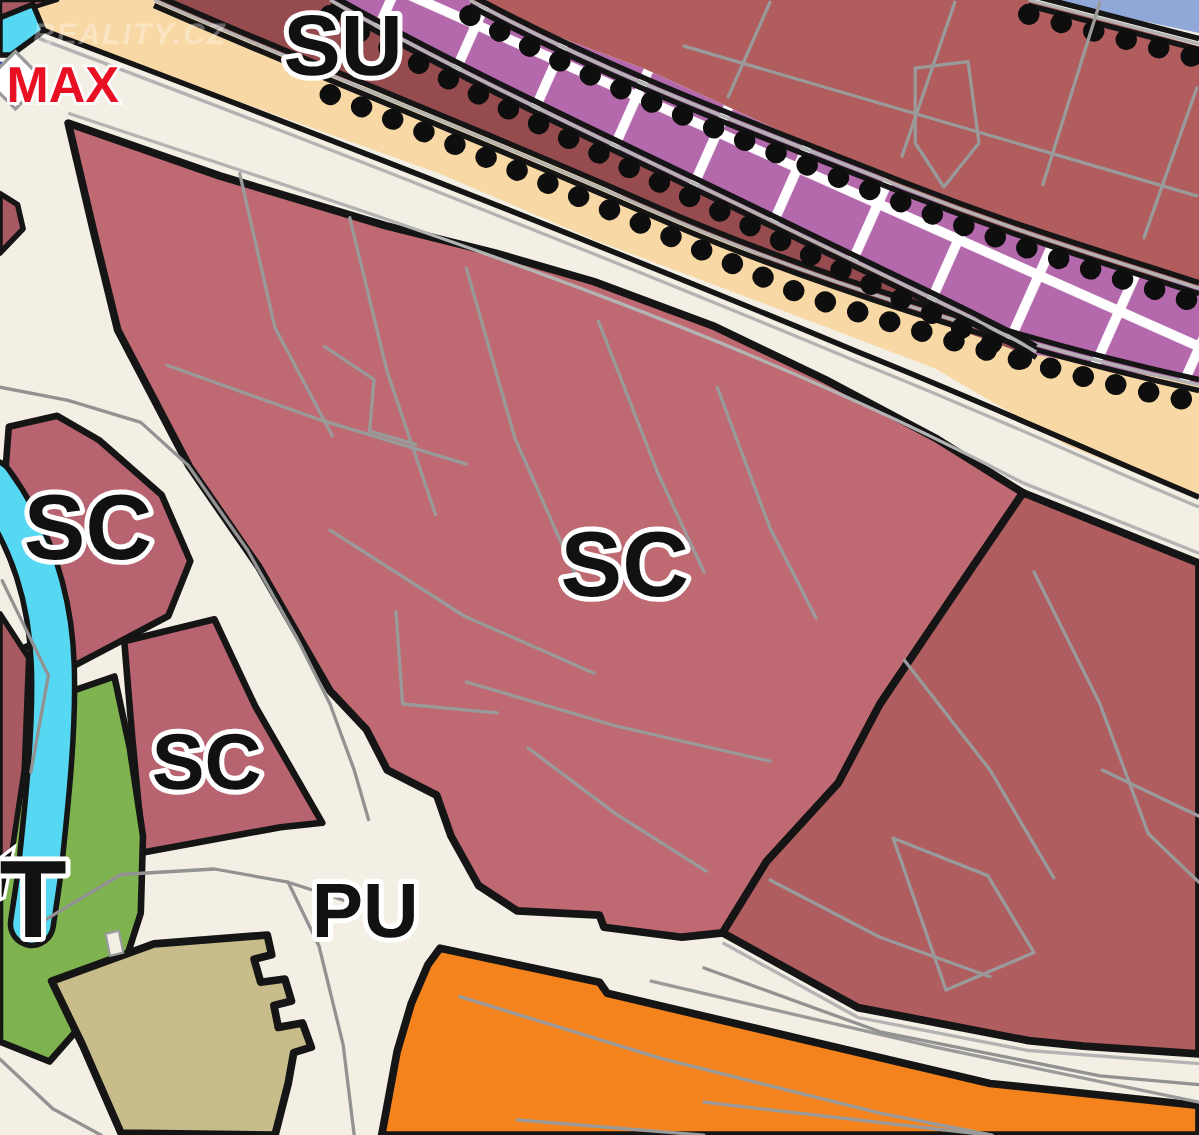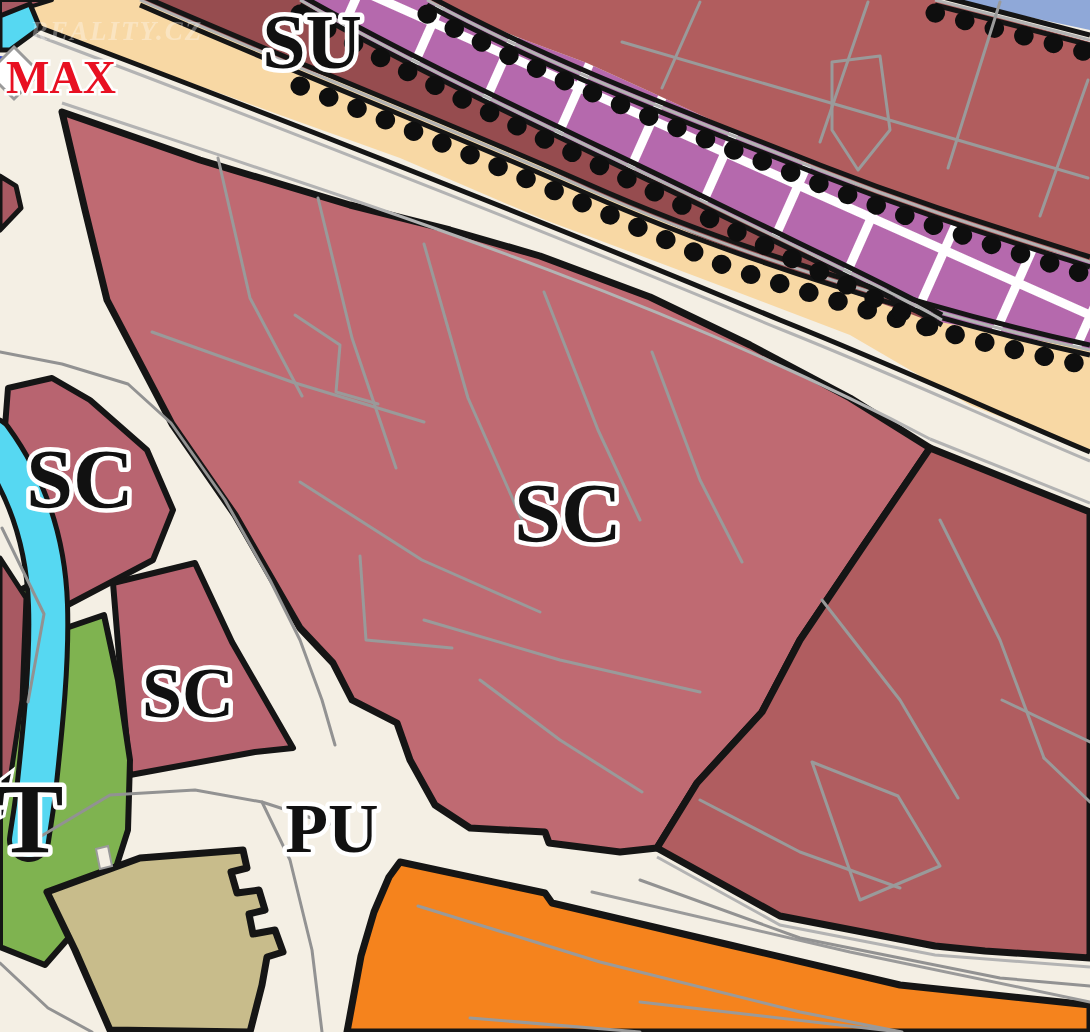--- a/index.html
+++ b/index.html
@@ -1,16 +1,16 @@
 <!DOCTYPE html>
 <html><head>
 <meta charset="utf-8">
 <style>
   html,body{margin:0;padding:0;background:#fff;}
-  .stage{position:relative;width:1090px;height:1032px;overflow:hidden;font-family:Liberation Serif, serif;}
+  .stage{position:relative;width:1090px;height:1032px;overflow:hidden;font-family:Liberation Sans, sans-serif;}
   svg{display:block;}
   .zone{stroke:#151515;stroke-linejoin:round;}
   .bnd7{stroke-width:7;} .bnd6{stroke-width:6;} .bnd5{stroke-width:5;} .bnd4{stroke-width:4;} .bnd0{stroke:none;}
   .parcel{fill:none;stroke:#9a9a9a;stroke-width:3;stroke-linejoin:round;stroke-linecap:round;}
   .roadline{fill:none;stroke:#929292;stroke-width:3;stroke-linejoin:round;stroke-linecap:round;}
   .accent{fill:none;stroke:#b3b3b3;stroke-width:3;}
   .rail-outer{fill:none;stroke:#151515;stroke-width:5;}
   .rail-inner{fill:none;stroke:#b3b3b3;stroke-width:3;}
   .rail-beads{fill:none;stroke:#0e0e0e;stroke-width:19;stroke-dasharray:0.5 30;stroke-linecap:round;}
   .map-label{font-weight:bold;fill:#111111;stroke:#ffffff;stroke-width:9;paint-order:stroke;stroke-linejoin:round;text-anchor:middle;}

